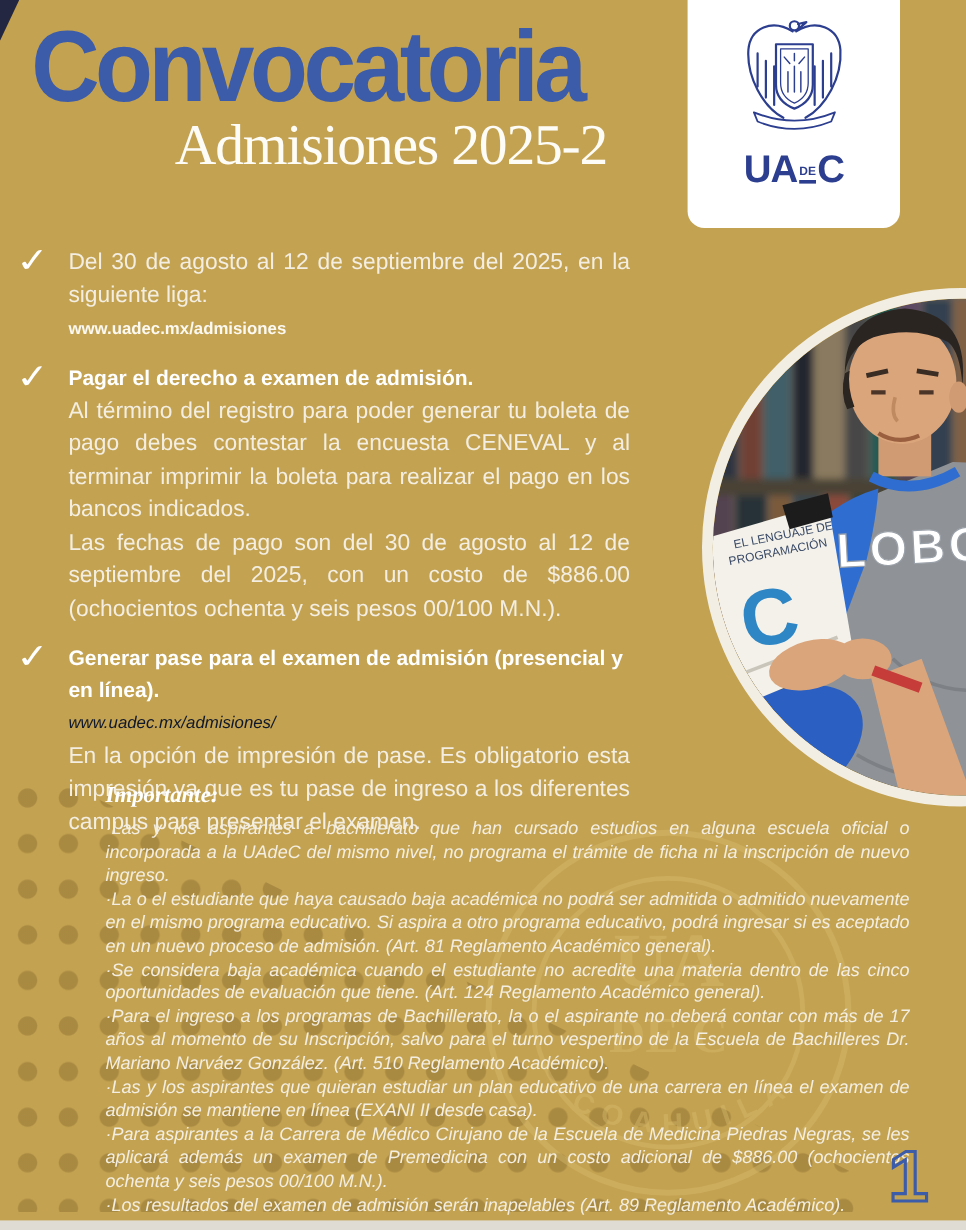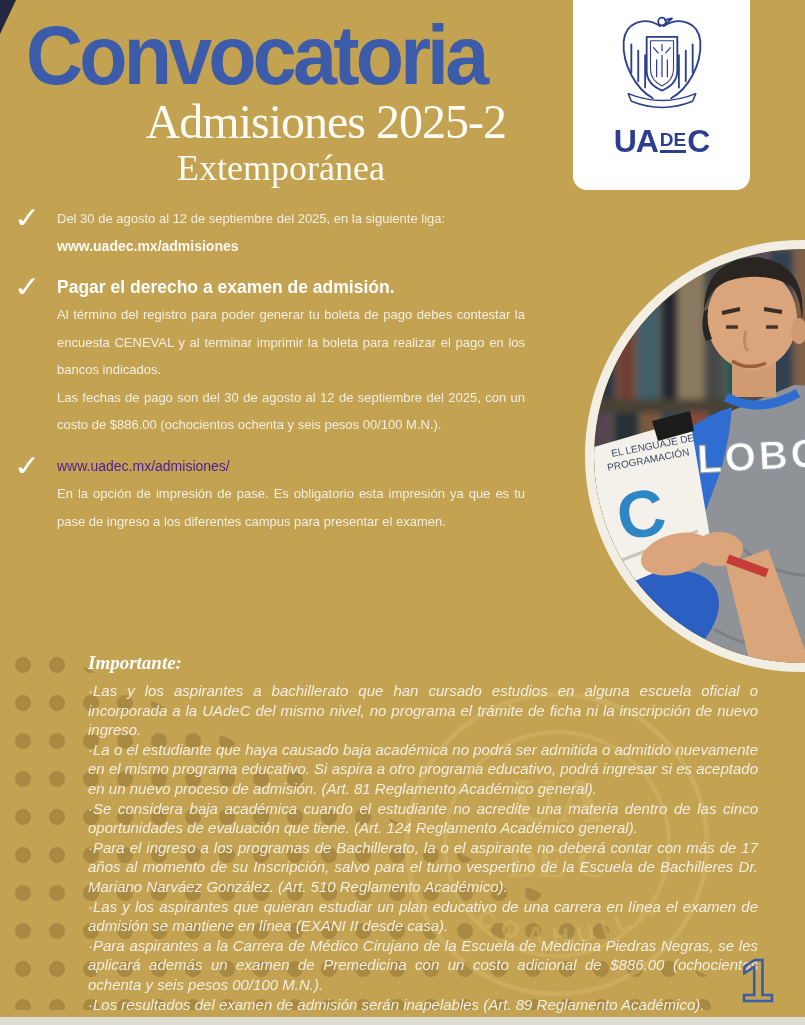--- a/index.html
+++ b/index.html
@@ -20,35 +20,35 @@
   .subtitle2 { font-family:"Liberation Serif", serif; font-size:36px; color:#fdfcf6;
     margin:4px 0 0 30px; width:450px; text-align:center; line-height:1; }
 
   
   .logo-card { position:absolute; left:573px; top:0; width:177px; height:190px;
     background:#ffffff; border-radius:0 0 14px 14px; z-index:3;
     display:flex; flex-direction:column; align-items:center; padding-top:10px; box-sizing:border-box; }
   .crest { width:92px; height:112px; }
   .wordmark { display:flex; align-items:flex-end; color:#2c3e8f; font-weight:bold; line-height:1; margin-top:3px; }
   .wm-big { font-size:32px; letter-spacing:-1px; }
-  .wm-de { font-size:19px; border-bottom:3px solid #2c3e8f; padding-bottom:1px; margin:0 1px 4px 2px; }
+  .wm-de { font-size:10px; border-bottom:3px solid #2c3e8f; padding-bottom:1px; margin:0 1px 4px 2px; }
 
   
   .photo-wrap { position:absolute; left:585px; top:240px; width:414px; height:414px;
     border-radius:50%; border:9px solid #f2eee3; overflow:hidden; z-index:1; box-sizing:content-box; }
 
   
   .sections { position:absolute; left:57px; top:205px; width:468px; z-index:2; }
   .section { position:relative; margin-bottom:14px; }
   .check-icon { position:absolute; left:-41px; top:-3px; font-family:"DejaVu Sans", sans-serif;
     font-size:27px; font-weight:bold; color:#ffffff; transform:rotate(-6deg) scaleX(1.25); }
   .sec-heading { font-size:17.5px; font-weight:bold; color:#ffffff; line-height:27px; margin:0; }
-  .sec-p { font-size:13px; color:#f3eee1; line-height:27.5px; text-align:justify; margin:0; }
+  .sec-p { font-size:19px; color:#f3eee1; line-height:27.5px; text-align:justify; margin:0; }
   .sec-link { font-size:14px; font-weight:bold; color:#fbf9f2; line-height:27.5px; margin:0; text-decoration:none; display:block; }
-  .sec-link--plain { font-weight:normal; color:#4c1d95; }
+  .sec-link--plain { font-weight:normal; color:#0f172a;font-style:italic; }
 
   
   .important { position:absolute; left:88px; top:652px; width:670px; z-index:2; font-style:italic; }
   .imp-heading { font-size:19px; font-weight:bold; color:#ffffff; margin:0 0 7px 0;font-family:Liberation Serif, serif; }
   .imp-item { font-size:15px; color:#f3eee1; line-height:19.6px; text-align:justify; margin:0; }
 
   
   .dots { position:absolute; left:6px; top:646px; width:712px; height:364px; z-index:0;
     background-image:radial-gradient(circle, rgba(148,118,52,.55) 7.5px, rgba(148,118,52,0) 8.5px);
     background-size:34px 38px;
@@ -75,21 +75,20 @@
         <path id="wm-arc" d="M 50 225 Q 172 320 295 225" fill="none"></path>
       </defs>
     <text font-size="24" fill="#d7ba6d" letter-spacing="9" font-weight="bold">
       <textPath href="#wm-arc" startOffset="18%">COAHUILA</textPath>
     </text>
   </svg>
 
   <header class="masthead">
     <h1 class="title">Convocatoria</h1>
     <div class="subtitle">Admisiones 2025-2</div>
-    <div class="subtitle2">Extemporánea</div>
   </header>
 
   <div class="logo-card">
     <svg class="crest" viewBox="0 0 120 140" fill="none" stroke="#2c3e8f" stroke-width="2.4" stroke-linecap="round" stroke-linejoin="round">
       <circle cx="60" cy="12" r="5"></circle>
       <path d="M64,10 L73,8 L65,15"></path>
       <path d="M58,18 C36,4 12,14 10,38 C8,68 26,100 48,112"></path>
       <path d="M62,18 C84,4 108,14 110,38 C112,68 94,100 72,112"></path>
       <path d="M20,42 V78 M29,50 V90 M38,56 V98"></path>
       <path d="M100,42 V78 M91,50 V90 M82,56 V98"></path>
@@ -216,20 +215,21 @@
 
     <section class="section">
       <span class="check-icon">✓</span>
       <h2 class="sec-heading">Pagar el derecho a examen de admisión.</h2>
       <p class="sec-p">Al término del registro para poder generar tu boleta de pago debes contestar la encuesta CENEVAL y al terminar imprimir la boleta para realizar el pago en los bancos indicados.</p>
       <p class="sec-p">Las fechas de pago son del 30 de agosto al 12 de septiembre del 2025, con un costo de $886.00 (ochocientos ochenta y seis pesos 00/100 M.N.).</p>
     </section>
 
     <section class="section">
       <span class="check-icon">✓</span>
+      <h2 class="sec-heading">Generar pase para el examen de admisión (presencial y en línea).</h2>
       <a class="sec-link sec-link--plain">www.uadec.mx/admisiones/</a>
       <p class="sec-p">En la opción de impresión de pase. Es obligatorio esta impresión ya que es tu pase de ingreso a los diferentes campus para presentar el examen.</p>
     </section>
 
   </main>
 
   <section class="important">
     <h3 class="imp-heading">Importante:</h3>
     <p class="imp-item">·Las y los aspirantes a bachillerato que han cursado estudios en alguna escuela oficial o incorporada a la UAdeC del mismo nivel, no programa el trámite de ficha ni la inscripción de nuevo ingreso.</p>
     <p class="imp-item">·La o el estudiante que haya causado baja académica no podrá ser admitida o admitido nuevamente en el mismo programa educativo. Si aspira a otro programa educativo, podrá ingresar si es aceptado en un nuevo proceso de admisión. (Art. 81 Reglamento Académico general).</p>

